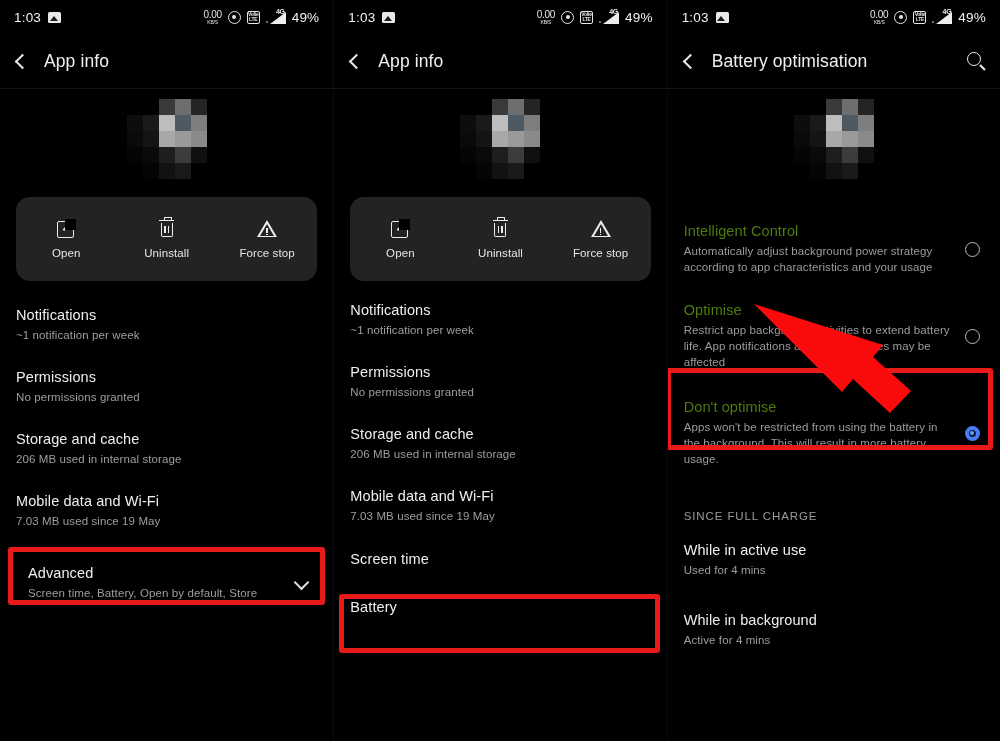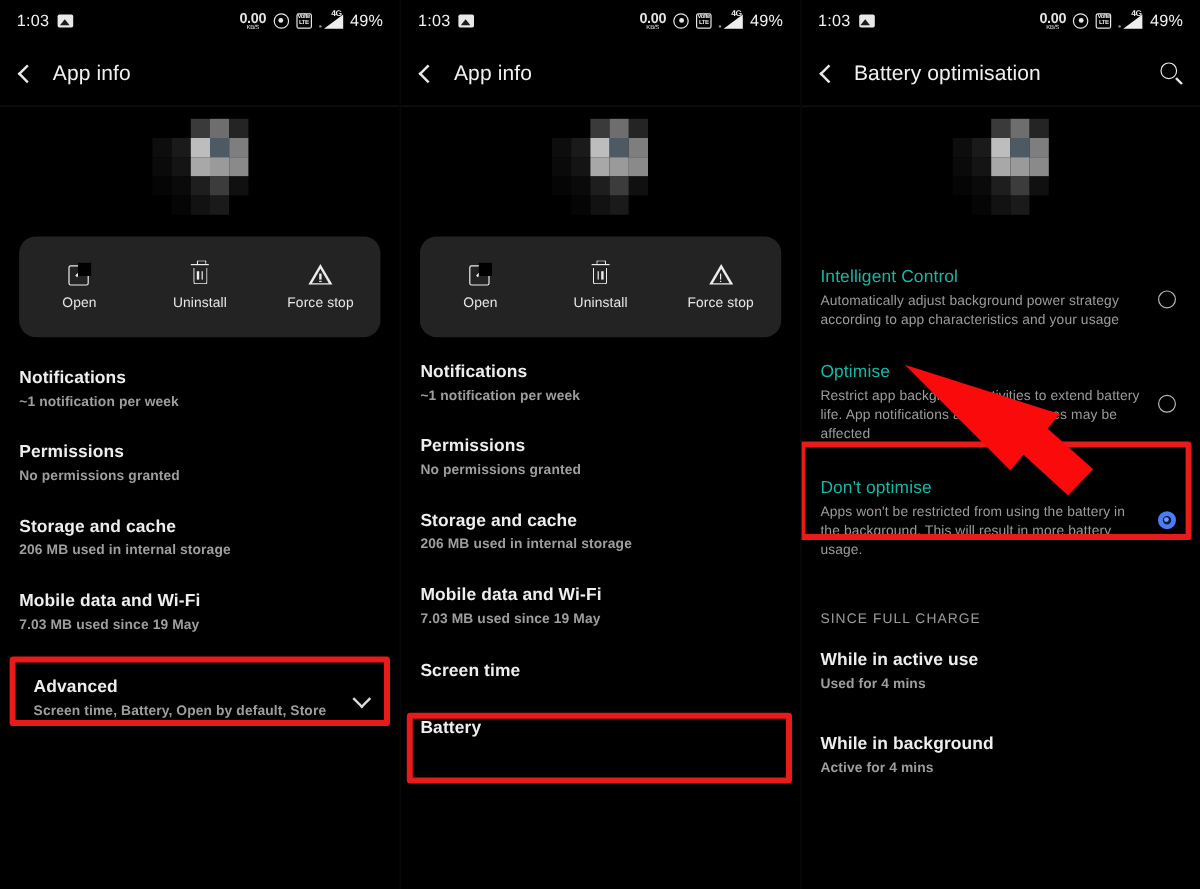--- a/index.html
+++ b/index.html
@@ -36,21 +36,21 @@
   }
   .icn-shot::after{
     content:""; position:absolute; left:1.5px; bottom:1.5px;
     border-left:4px solid transparent; border-right:4px solid transparent;
     border-bottom:5px solid #1b1b1b;
   }
   .icn-rate {
     display:flex; flex-direction:column; align-items:center;
     line-height:1; color:#e6e6e6; flex:none;
   }
-  .icn-rate b { font-size:12px; font-weight:700; letter-spacing:-.3px; }
+  .icn-rate b { font-size:10px; font-weight:400; letter-spacing:-.3px; }
   .icn-rate i { font-size:5px; font-style:normal; letter-spacing:-.2px; }
   .icn-loc {
     width:13px; height:13px; border:1.6px solid #e6e6e6; border-radius:50%;
     position:relative; flex:none;
   }
   .icn-loc::after{
     content:""; position:absolute; left:50%; top:50%;
     transform:translate(-50%,-50%);
     width:4px; height:4px; border-radius:50%; background:#e6e6e6;
   }
@@ -174,21 +174,21 @@
     position:absolute; left:9.2px; top:8px; width:1.6px; height:5px;
     background:#ededed;
   }
   .ic-warn .bang::after{
     content:""; position:absolute; left:0; top:6.2px; width:1.6px; height:1.6px;
     background:#ededed;
   }
 
   
   .list { padding:0 16px; }
-  .row { padding:13px 0 12px; position:relative;font-weight:bold; }
+  .row { padding:13px 0 12px; position:relative; }
   .row-title { font-size:14.5px; color:#eeeeee; letter-spacing:.1px; line-height:1.25; }
   .row-sub { font-size:11.5px; color:#9e9e9e; margin-top:4px; letter-spacing:.1px; line-height:1.3; }
   .row.with-chevron { display:flex; align-items:center;margin-left:12px; }
   .row.with-chevron .txt { flex:1; }
   .chev-down {
     width:11px; height:11px; flex:none; margin-right:10px;
     border-left:2px solid #dcdcdc; border-bottom:2px solid #dcdcdc;
     transform:rotate(-45deg);
   }
 
@@ -201,21 +201,21 @@
     z-index:5;
   }
 
   
   .opt-list { padding:0 16px; }
   .opt {
     display:flex; align-items:center; gap:14px;
     padding:12px 0;
   }
   .opt .txt { flex:1; }
-  .opt-title { font-size:14.5px; color:#14b8a6; letter-spacing:.1px; }
+  .opt-title { font-size:14.5px; color:#4d7c0f; letter-spacing:.1px; }
   .opt-sub { font-size:11.5px; color:#9b9b9b; margin-top:4px; line-height:1.42; letter-spacing:.1px; }
   .radio {
     width:15px; height:15px; border-radius:50%;
     border:1.7px solid #b9b9b9; flex:none; margin-right:4px;
   }
   .radio.sel {
     border:4px solid #4a7cf7; background:#0d1a33;
     position:relative;
   }
   .radio.sel::after{

